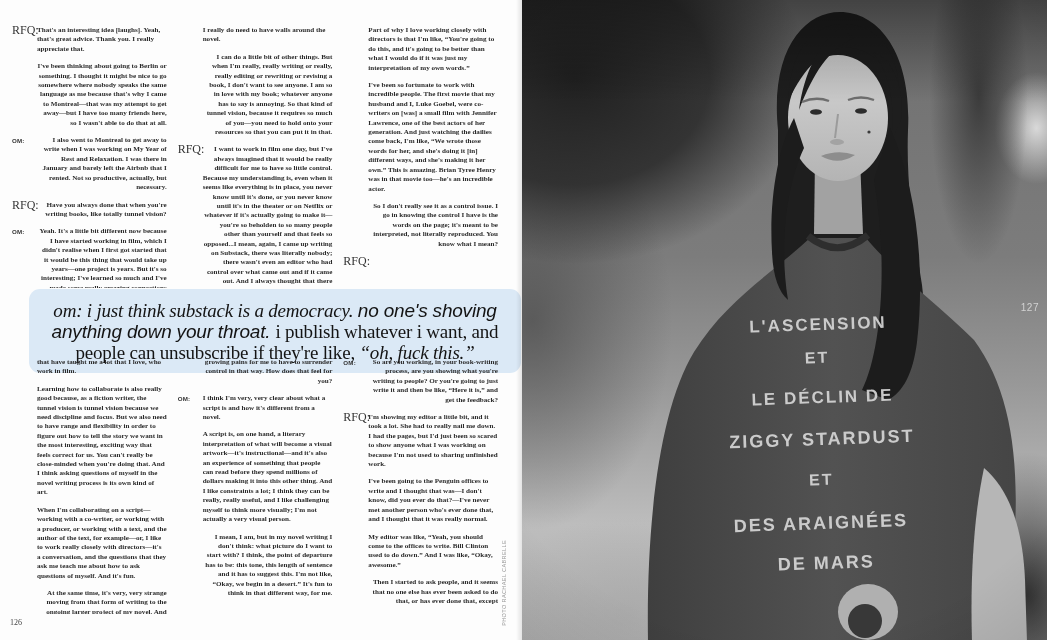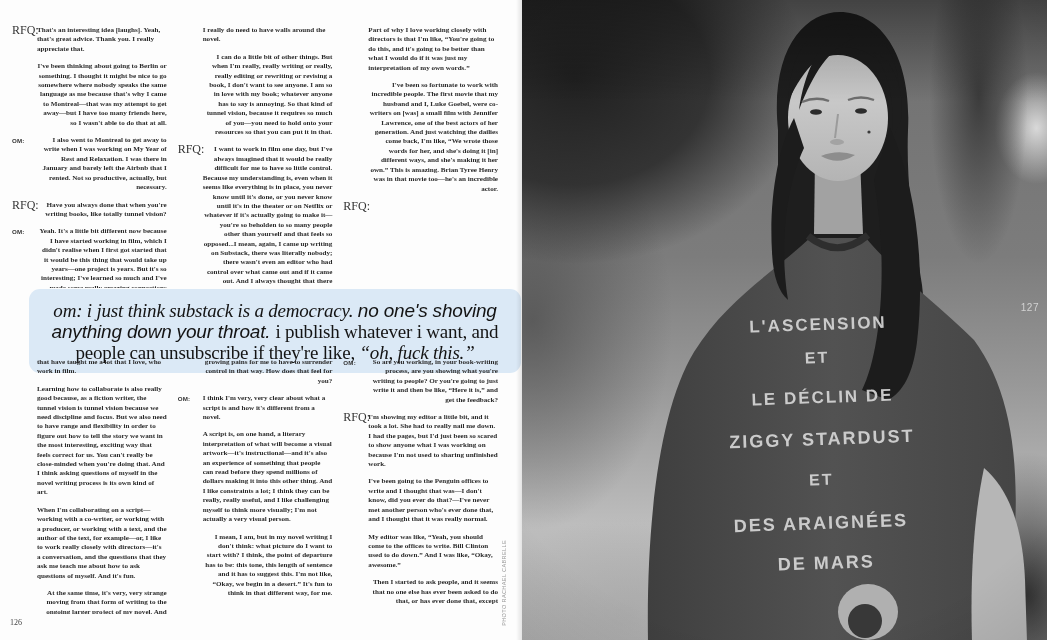--- a/index.html
+++ b/index.html
@@ -107,20 +107,21 @@
           </div>
         </div>
       </div>
 
       <div class="col">
         <div class="entry">
           <div class="spk"></div>
           <div class="txt">
             <p>Part of why I love working closely with directors is that I'm like, “You're going to do this, and it's going to be better than what I would do if it was just my interpretation of my own words.”</p>
             <p>I've been so fortunate to work with incredible people. The first movie that my husband and I, Luke Goebel, were co-writers on [was] a small film with Jennifer Lawrence, one of the best actors of her generation. And just watching the dailies come back, I'm like, “We wrote those words for her, and she's doing it [in] different ways, and she's making it her own.” This is amazing. Brian Tyree Henry was in that movie too—he's an incredible actor.</p>
+            <p>So I don't really see it as a control issue. I go in knowing the control I have is the words on the page; it's meant to be interpreted, not literally reproduced. You know what I mean?</p>
           </div>
         </div>
         <div class="entry">
           <div class="spk">RFQ:</div>
         </div>
       </div>
     </div>
 
     <div class="pullquote">
       <div class="pq-text"><span class="pq-serif-i">om: i just think substack is a democracy. </span><span class="pq-sans-i">no one's shoving anything down your throat. </span><span class="pq-serif">i publish whatever i want, and people can unsubscribe if they're like, </span><span class="pq-serif-i">“oh, fuck this.”</span></div>

